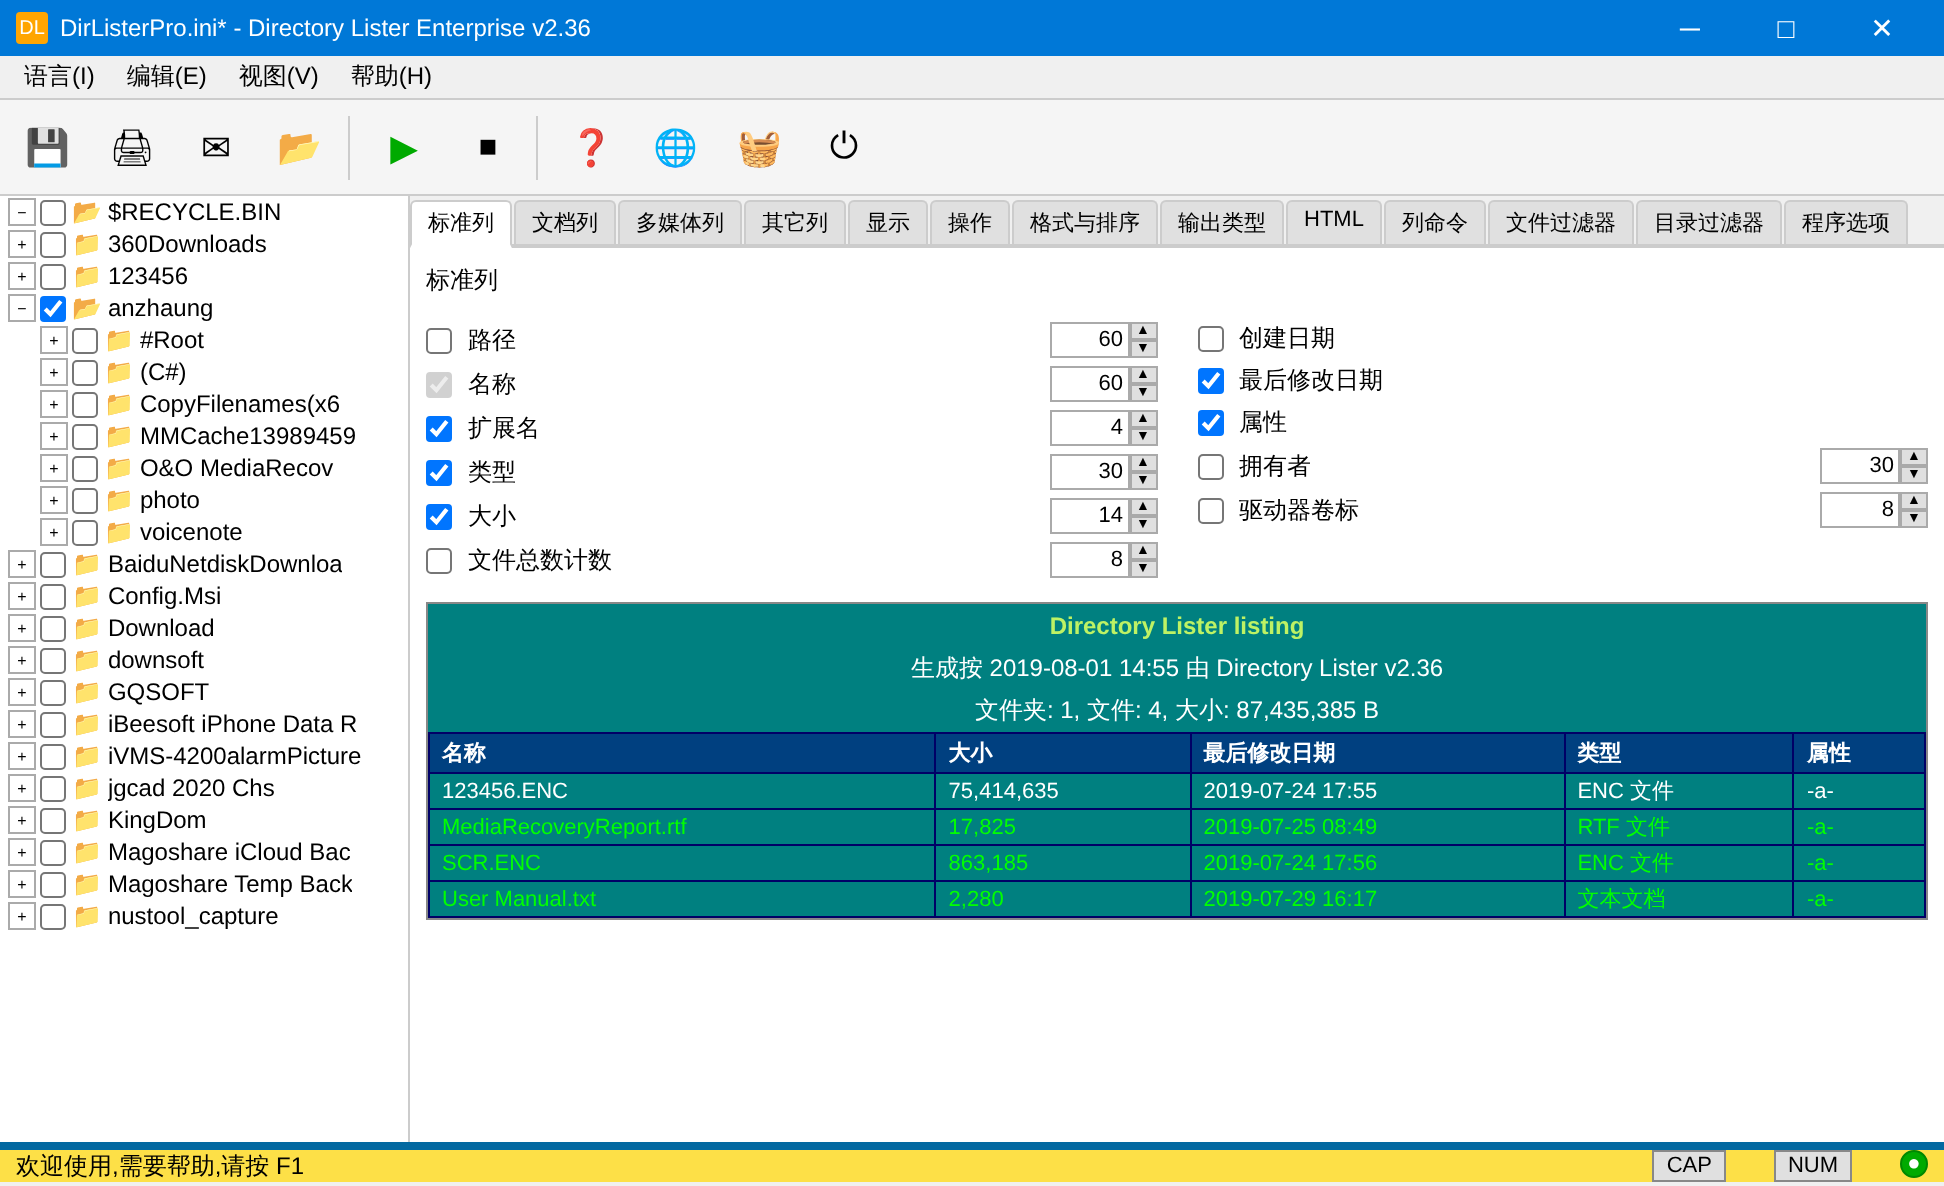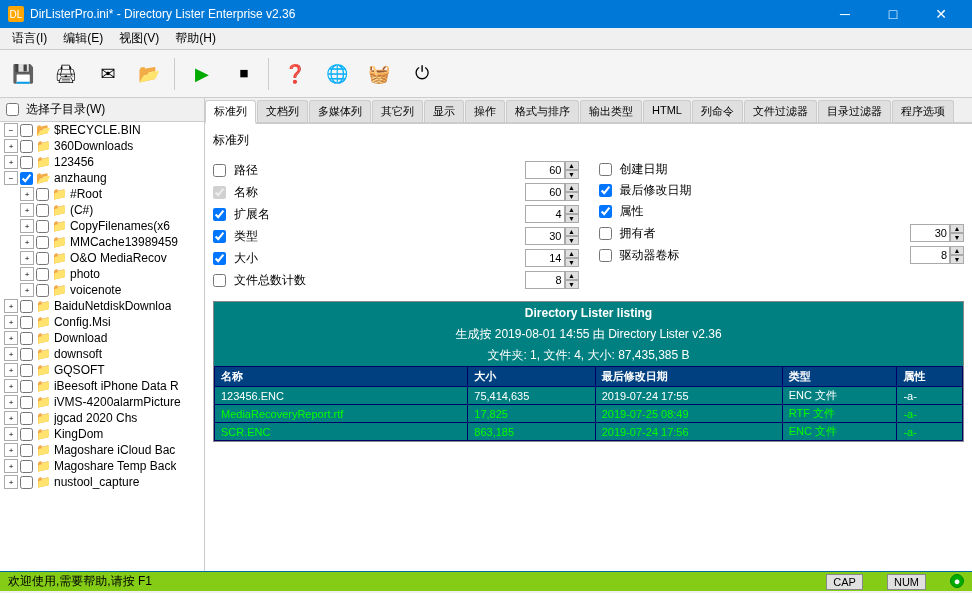--- a/index.html
+++ b/index.html
@@ -48,30 +48,30 @@
     .col-row { display: flex; align-items: center; gap: 4px; padding: 2px 0; }
     .col-row label { font-size: 12px; min-width: 60px; }
     .col-row input[type=checkbox] { margin: 0; }
     .num-input-wrap { display: flex; align-items: center; margin-left: auto; }
     .num-input { width: 40px; height: 18px; border: 1px solid #aaa; font-size: 11px; text-align: right; padding-right: 2px; }
     .spin-btns { display: flex; flex-direction: column; }
     .spin-btn { width: 14px; height: 9px; background: #e0e0e0; border: 1px solid #aaa; cursor: pointer; display: flex; align-items: center; justify-content: center; font-size: 7px; line-height: 1; }
 
     
     .preview-area { margin-top: 4px; border: 1px solid #888; background: #008080; }
-    .preview-header { background: #008080; color: #ffffff; text-align: center; padding: 4px; font-size: 12px; font-weight: bold; }
+    .preview-header { background: #008080; color: #bef264; text-align: center; padding: 4px; font-size: 12px; font-weight: bold; }
     .preview-subheader { background: #008080; color: white; text-align: center; padding: 2px; font-size: 12px; }
     .preview-table { width: 100%; border-collapse: collapse; background: #008080; }
     .preview-table th { background: #004080; color: white; border: 1px solid #006; padding: 2px 6px; font-size: 11px; text-align: left; }
     .preview-table td { color: #00ff00; border: 1px solid #006; padding: 1px 6px; font-size: 11px; }
     .preview-table td.folder { color: white; }
     .preview-table tr:first-child td { color: white; }
 
     
-    .status-bar { height: 20px; background: #84cc16; border-top: 1px solid #0369a1; display: flex; align-items: center; padding: 0 8px; justify-content: space-between; font-size: 12px; }
+    .status-bar { height: 20px; background: #fde047; border-top: 4px solid #0369a1; display: flex; align-items: center; padding: 0 8px; justify-content: space-between; font-size: 12px; }
     .status-right { display: flex; gap: 24px; }
     .status-badge { padding: 1px 6px; border: 1px solid #888; background: #e0e0e0; font-size: 11px; }
     .status-badge.green { background: #00aa00; color: white; border-color: #008800; width: 14px; height: 14px; border-radius: 50%; display: inline-flex; align-items: center; justify-content: center; }
 
     .left-checkbox { margin-right: 3px; }
   </style>
 </head>
 <body>
 
 <div class="title-bar">
@@ -104,24 +104,20 @@
   <div class="toolbar-sep"></div>
   <button class="toolbar-btn" title="Help">❓</button>
   <button class="toolbar-btn" title="Web">🌐</button>
   <button class="toolbar-btn" title="Basket">🧺</button>
   <button class="toolbar-btn" title="Power">⏻</button>
 </div>
 
 <div class="main">
 
   <div class="left-panel">
-    <div class="left-panel-header">
-      <input type="checkbox" class="left-checkbox" style="">
-      <span>选择子目录(W)</span>
-    </div>
     <div class="tree-area" id="tree-area">
         <div class="tree-item" style="padding-left: 4px;">
           <span style="width: 14px; height: 14px; display: inline-flex; align-items: center; justify-content: center; font-size: 8px; border: 1px solid rgb(170, 170, 170); background: rgb(255, 255, 255); margin-right: 2px; cursor: pointer;">−</span>
           <input type="checkbox" style="margin-right: 3px; width: 13px; height: 13px;">
           <span style="margin-right: 3px; font-size: 12px;">📂</span>
           <span style="font-size: 12px; overflow: hidden; text-overflow: ellipsis;">$RECYCLE.BIN</span>
         </div>
         <div class="tree-item" style="padding-left: 4px;">
           <span style="width: 14px; height: 14px; display: inline-flex; align-items: center; justify-content: center; font-size: 8px; border: 1px solid rgb(170, 170, 170); background: rgb(255, 255, 255); margin-right: 2px; cursor: pointer;">+</span>
           <input type="checkbox" style="margin-right: 3px; width: 13px; height: 13px;">
@@ -416,20 +412,27 @@
                 <td>RTF 文件</td>
                 <td>-a-</td>
               </tr>
               <tr>
                 <td>SCR.ENC</td>
                 <td>863,185</td>
                 <td>2019-07-24 17:56</td>
                 <td>ENC 文件</td>
                 <td>-a-</td>
               </tr>
+              <tr>
+                <td>User Manual.txt</td>
+                <td>2,280</td>
+                <td>2019-07-29 16:17</td>
+                <td>文本文档</td>
+                <td>-a-</td>
+              </tr>
             </tbody>
           </table>
         </div>
     </div>
 
   </div>
 </div>
 
 <div class="status-bar">
   <span>欢迎使用,需要帮助,请按 F1</span>

